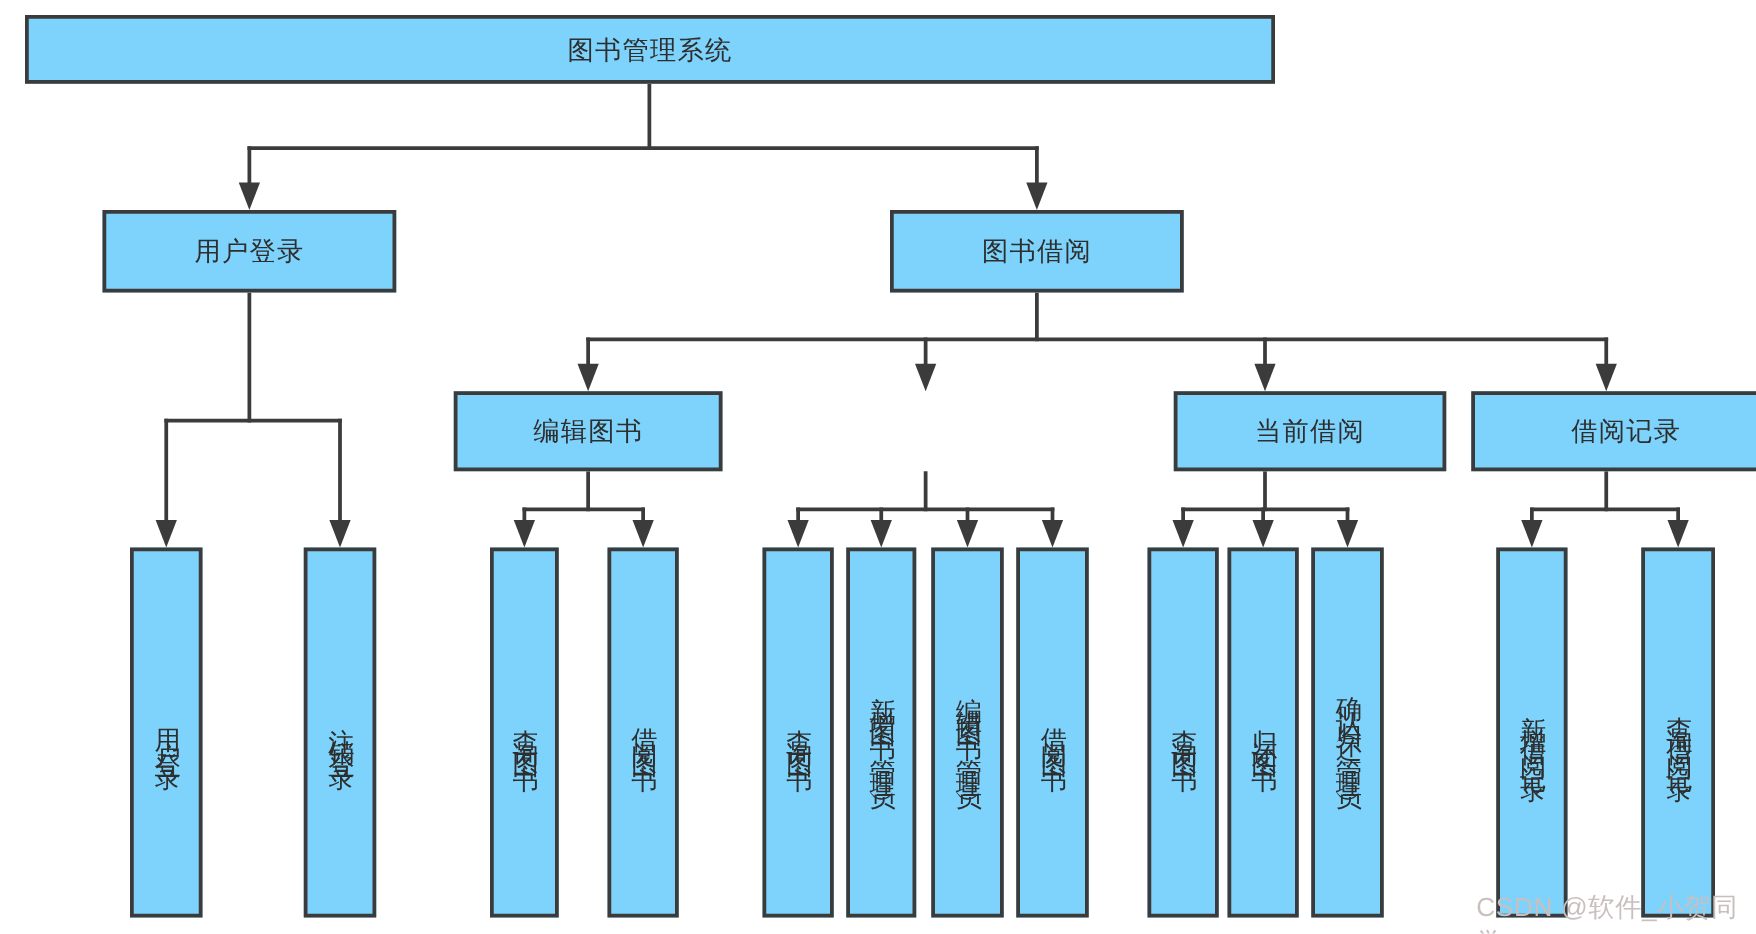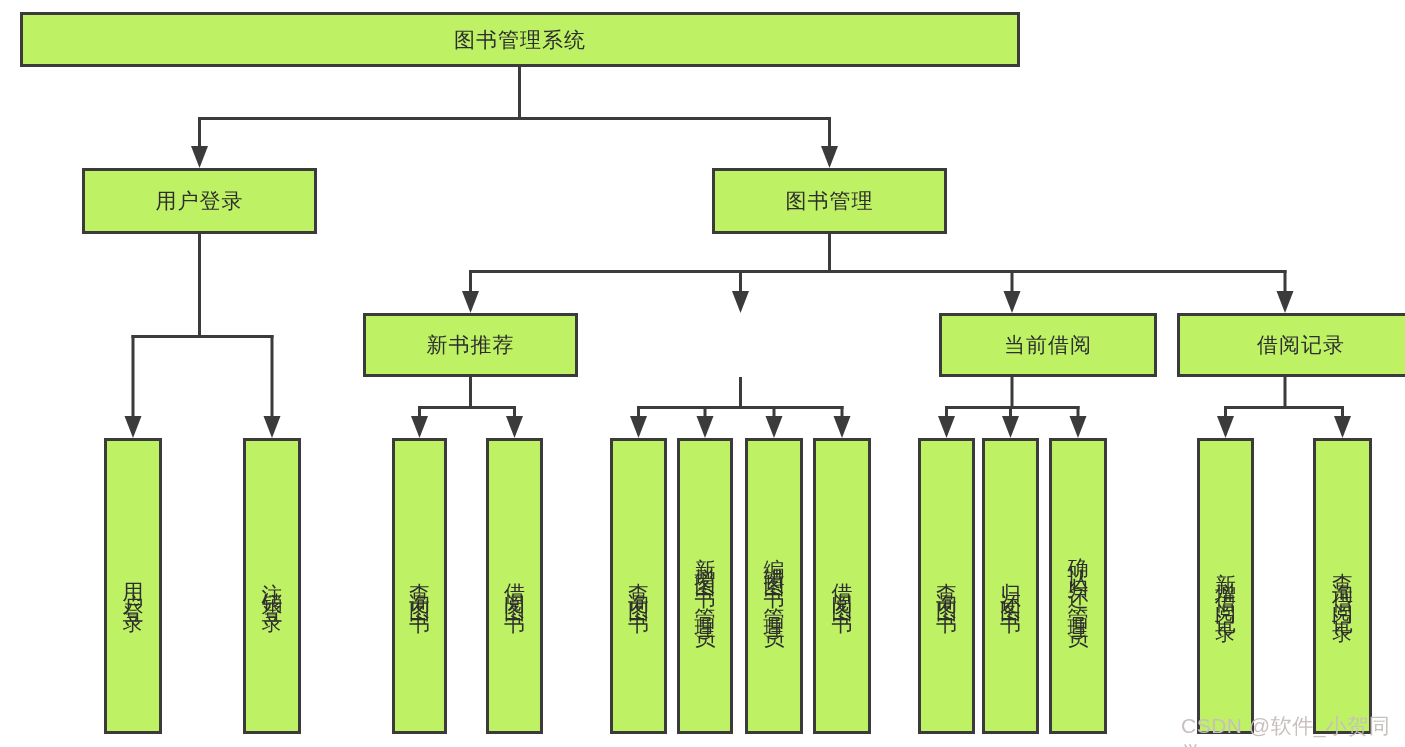--- a/index.html
+++ b/index.html
@@ -6,21 +6,21 @@
   #stage{
     position:relative;
     width:1405px;height:747px;
     background:#ffffff;
     overflow:hidden;
     font-family:"Liberation Sans","DejaVu Sans",sans-serif;
   }
   #wires{position:absolute;left:0;top:0;z-index:1;}
   .node{
     position:absolute;box-sizing:border-box;
-    border:3px solid #3b3b3b;background:#bef264;
+    border:3px solid #3b3b3b;background:#7dd3fc;
     display:flex;align-items:center;justify-content:center;
     color:#2e2e2e;z-index:2;
   }
   .hnode{font-size:21px;letter-spacing:1px;}
   .leaf{z-index:2;}
   .vtext{
     writing-mode:vertical-rl;
     text-orientation:mixed;
     font-size:21px;
     letter-spacing:10px;
@@ -118,23 +118,23 @@
       <line x1="1225.5" y1="406" x2="1225.5" y2="419"></line>
       <line x1="1342.5" y1="406" x2="1342.5" y2="419"></line>
       <polygon points="1217,416 1234,416 1225.5,438" stroke="none"></polygon>
       <polygon points="1334,416 1351,416 1342.5,438" stroke="none"></polygon>
     </g>
   </svg>
 
   <div class="node hnode" id="n-root">图书管理系统</div>
 
   <div class="node hnode" id="n-user-login">用户登录</div>
-  <div class="node hnode" id="n-book-mgmt">图书管理</div>
+  <div class="node hnode" id="n-book-mgmt">图书借阅</div>
 
-  <div class="node hnode" id="n-new-book">新书推荐</div>
+  <div class="node hnode" id="n-new-book">编辑图书</div>
   <div class="node hnode" id="n-current-borrow">当前借阅</div>
   <div class="node hnode" id="n-borrow-records">借阅记录</div>
 
   <div class="node leaf" id="lf-a1">
     <span class="vtext">用户登录</span>
   </div>
   <div class="node leaf" id="lf-a2">
     <span class="vtext">注销登录</span>
   </div>
 

